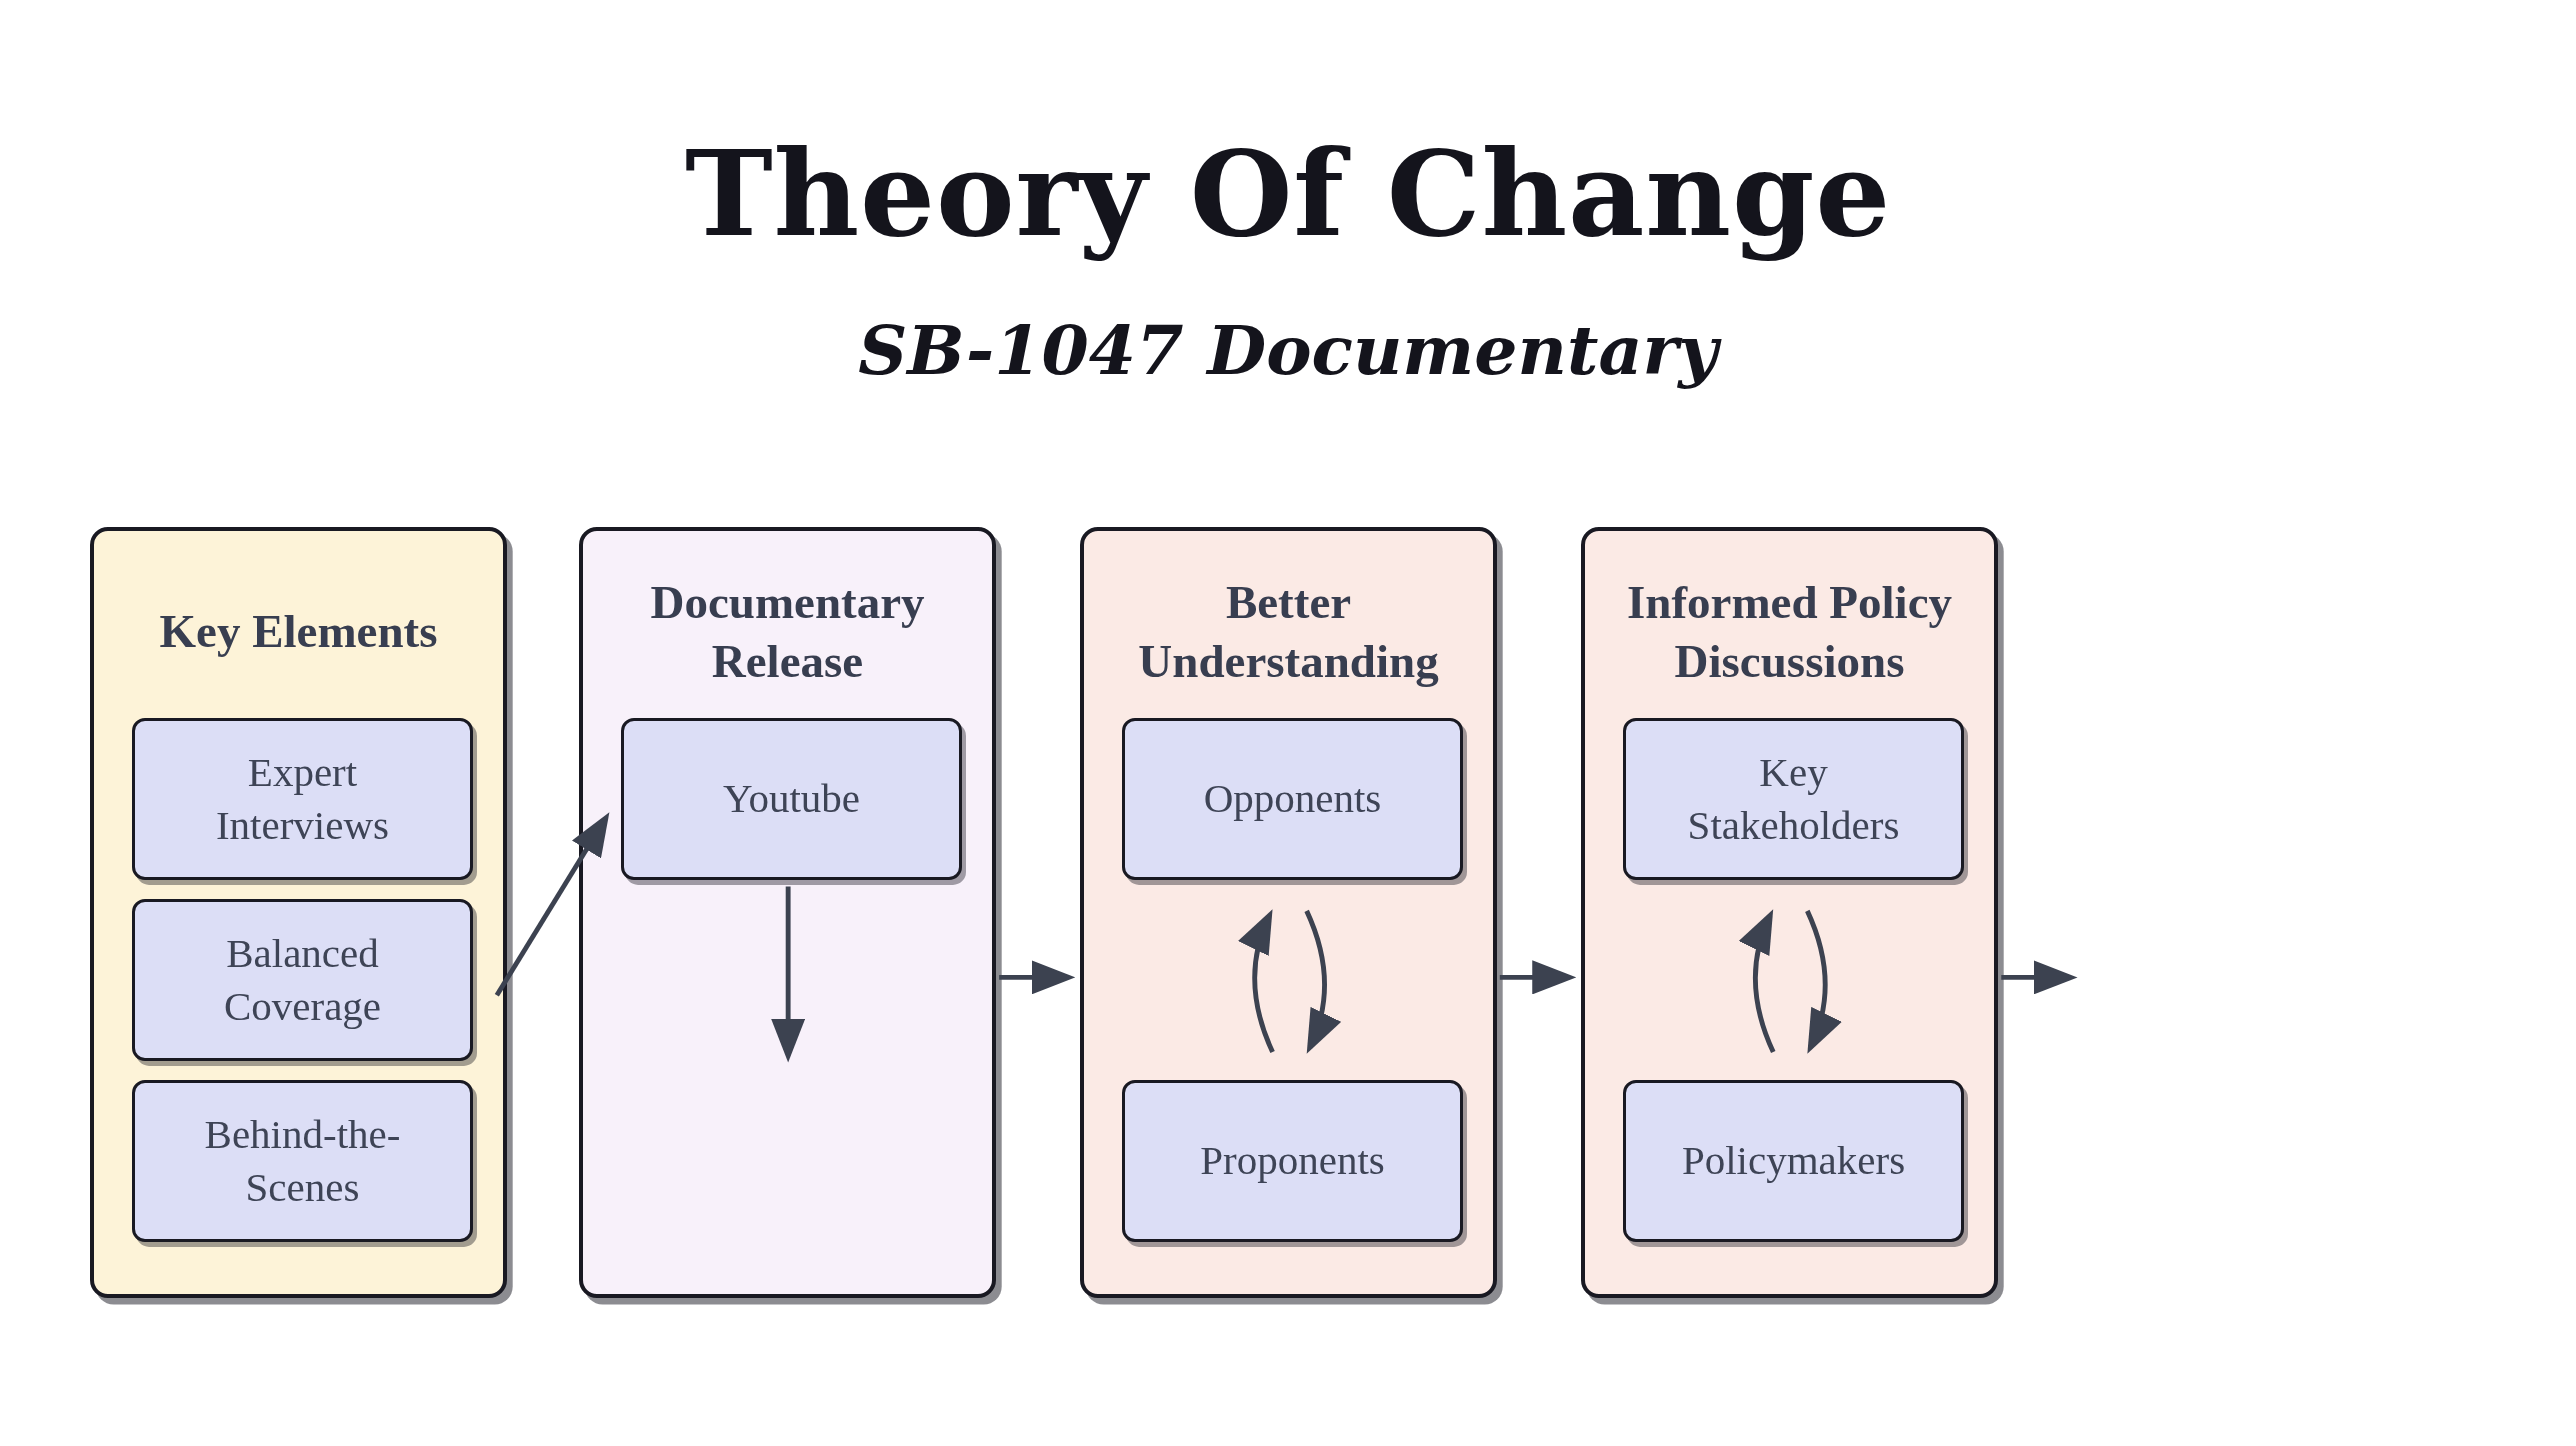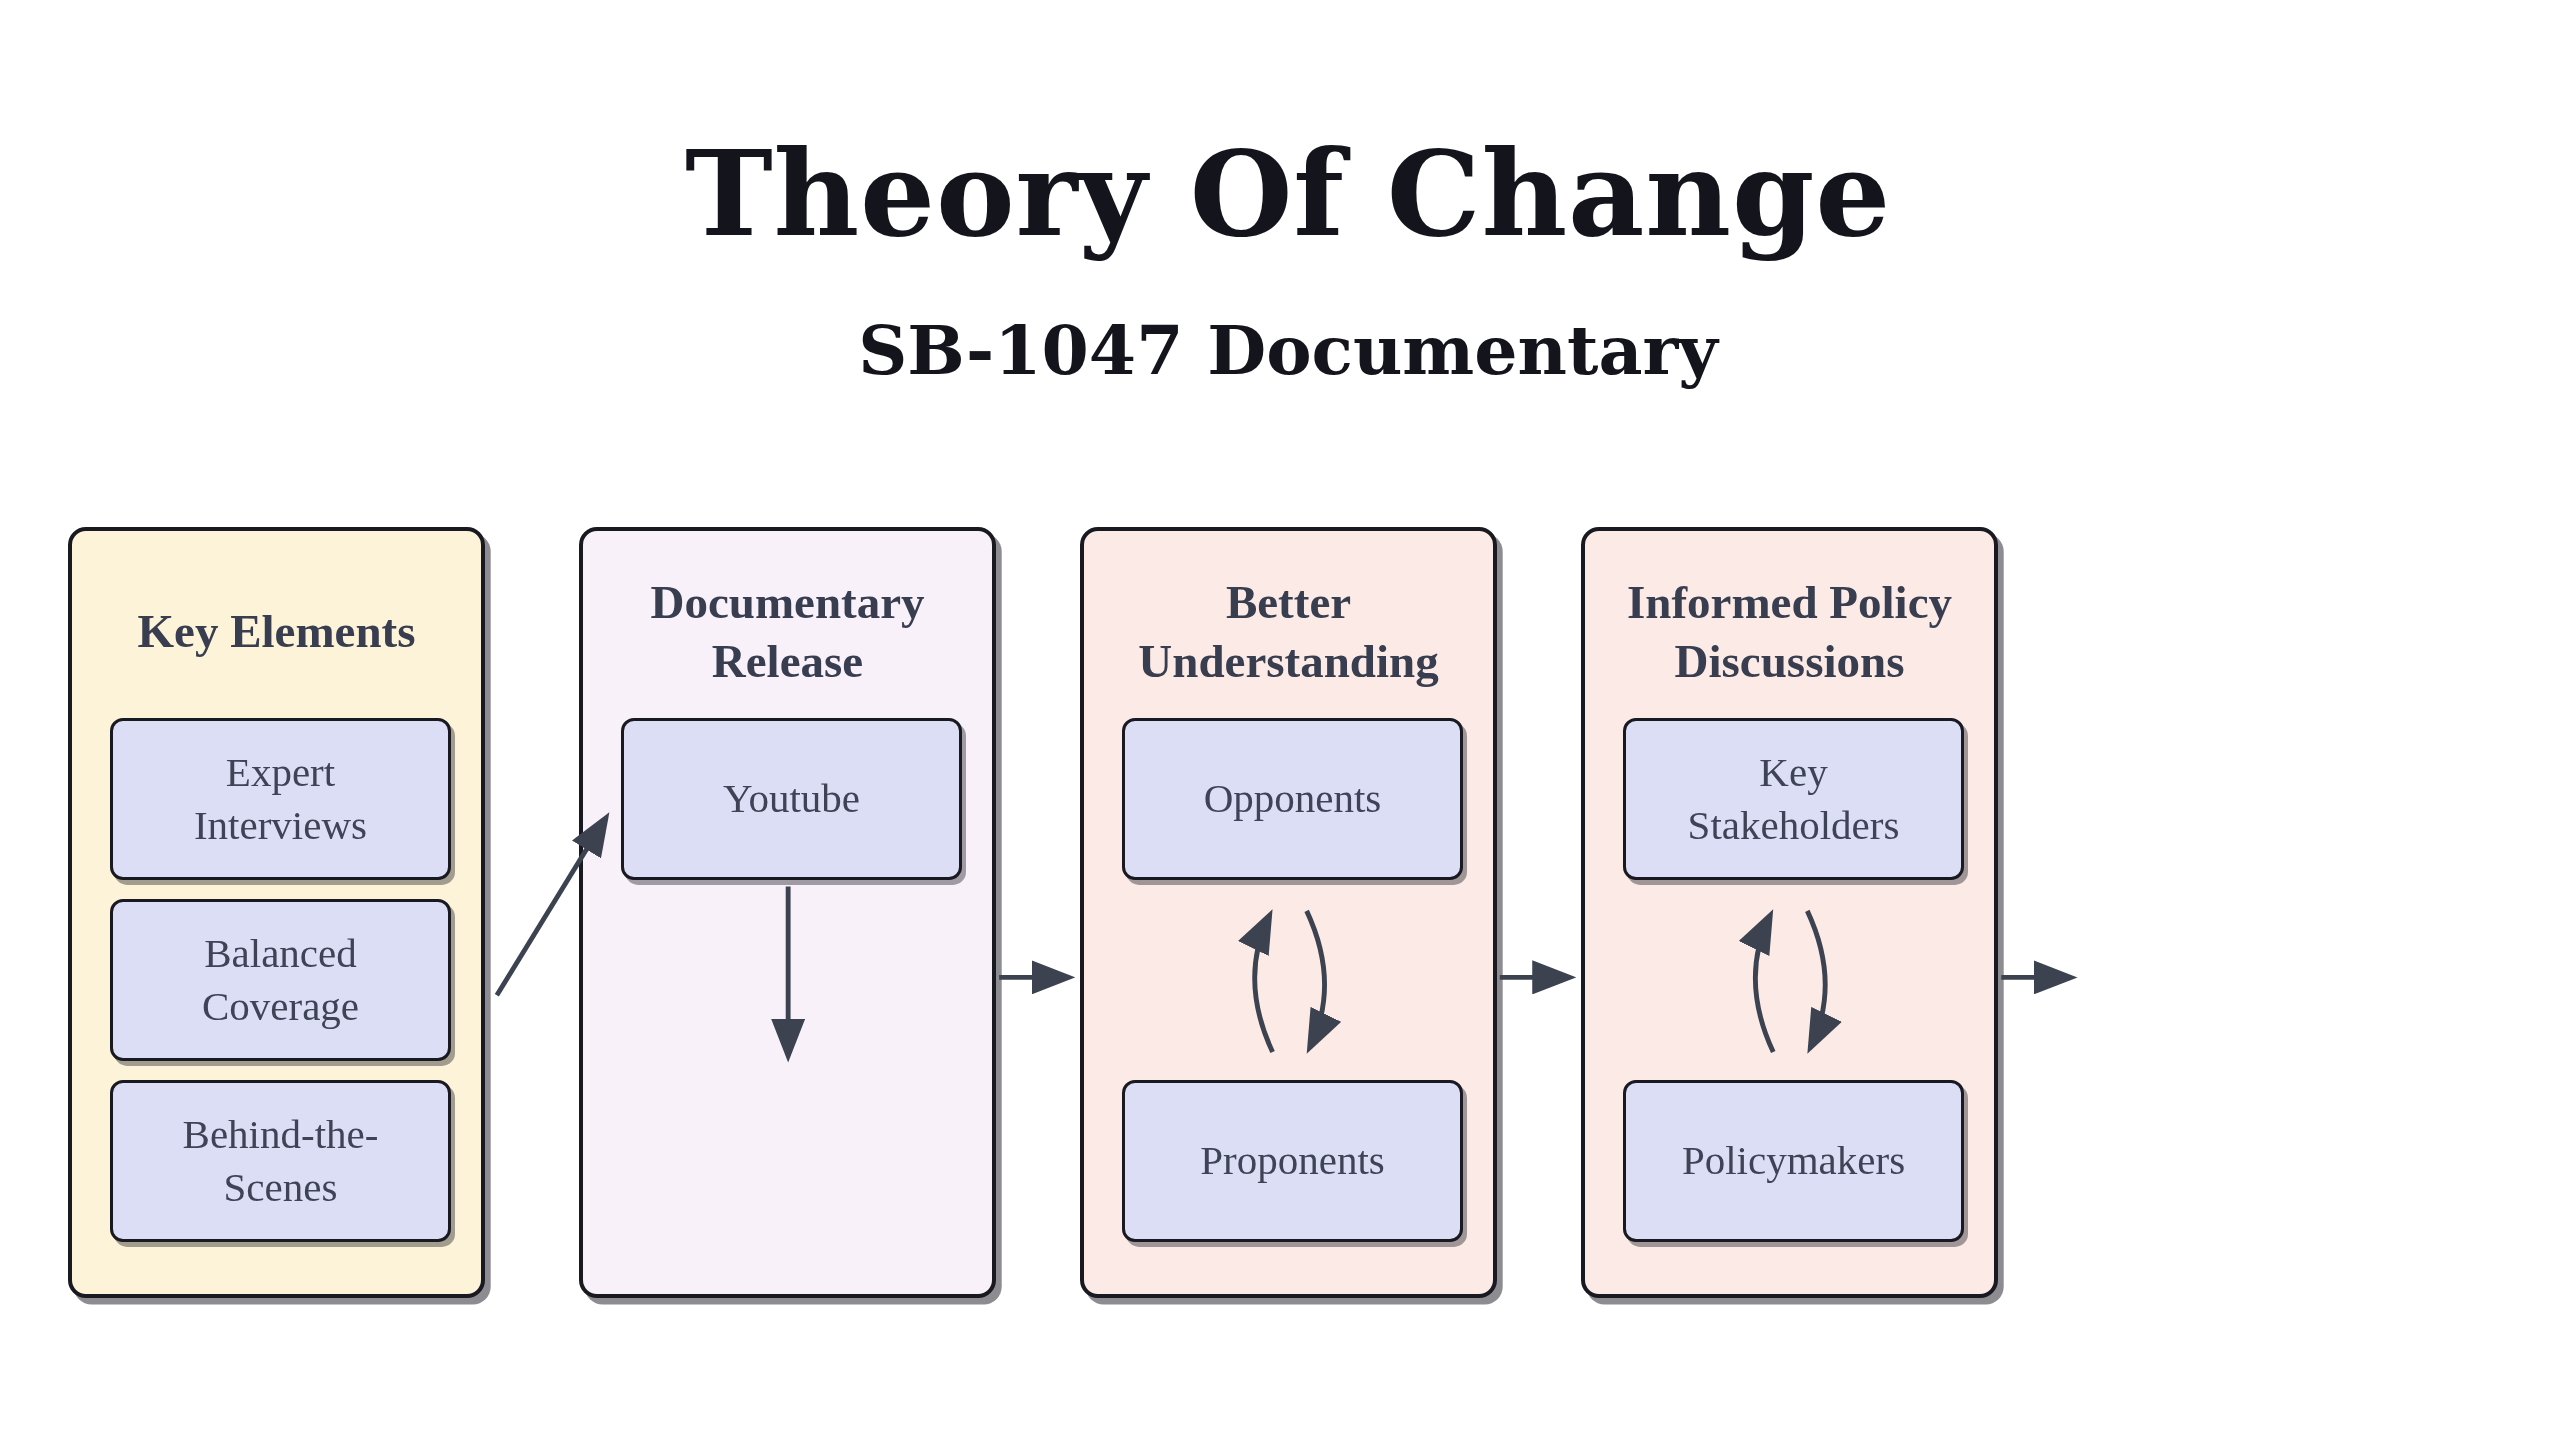--- a/index.html
+++ b/index.html
@@ -7,29 +7,29 @@
     position:relative;width:2576px;height:1446px;overflow:hidden;
     background:#ffffff;font-family:"Liberation Serif",serif;margin-top:28px;
   }
   .title{
     position:absolute;top:96px;left:0;width:100%;text-align:center;
     font-family:"DejaVu Serif",serif;font-weight:bold;font-size:118px;
     color:#14141c;letter-spacing:0.8px;
   }
   .subtitle{
     position:absolute;top:282px;left:0;width:100%;text-align:center;
-    font-family:"DejaVu Serif",serif;font-weight:bold;
+    font-family:"DejaVu Serif",serif;font-weight:bold;font-style:italic;
     font-size:68px;color:#14141c;
   }
   .panel{
     position:absolute;top:499px;width:417px;height:771px;box-sizing:border-box;
     border:4px solid #191922;border-radius:18px;
     box-shadow:5.7px 6.5px 0 rgba(25,25,35,0.5);
   }
-  .p1{left:68px;}  .p2{left:579px;} .p3{left:1080px;} .p4{left:1581px;} .p5{left:2083px;}
+  .p1{left:90px;}  .p2{left:579px;} .p3{left:1080px;} .p4{left:1581px;} .p5{left:2083px;}
   .panel-header{
     position:absolute;top:31px;left:0;width:100%;height:140px;
     display:flex;align-items:center;justify-content:center;text-align:center;
     font-weight:bold;font-size:47px;line-height:1.26;color:#383e50;
     padding:0 6.5px;box-sizing:border-box;
   }
   .box{
     position:absolute;left:38px;width:341px;height:162px;box-sizing:border-box;
     border:3.2px solid #191922;border-radius:13px;
     box-shadow:4px 4.9px 0 rgba(25,25,35,0.4);

